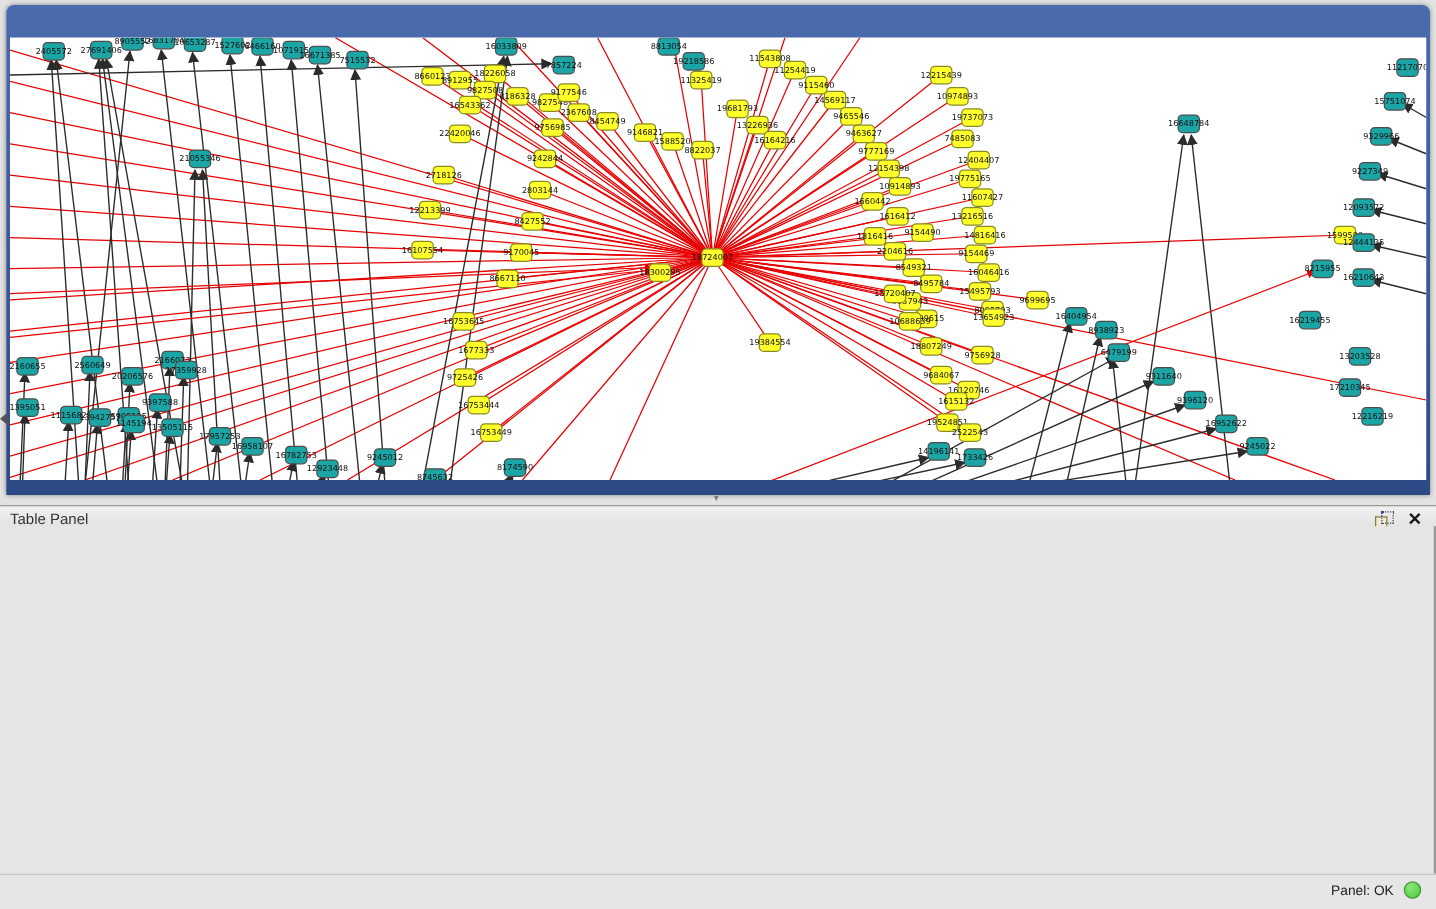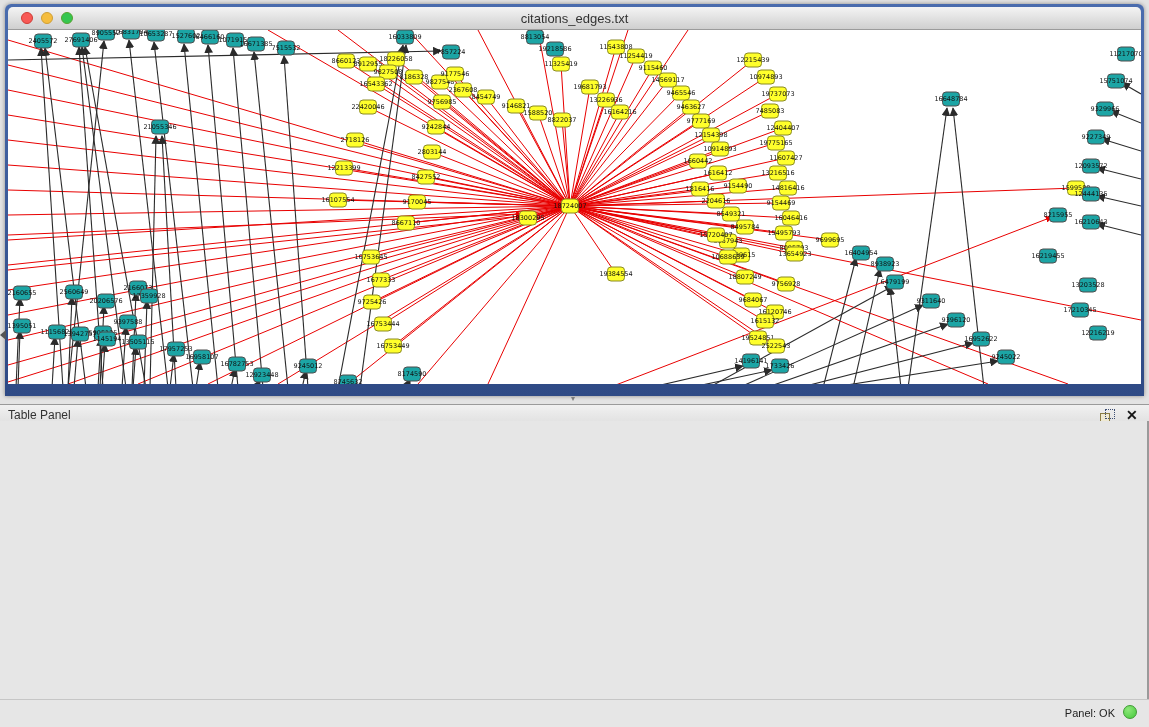--- a/index.html
+++ b/index.html
@@ -34,26 +34,20 @@
   .footer{left:0;top:699px;width:1149px;height:28px;background:#e6e6e6;border-top:1px solid #c6c6c6;box-sizing:border-box;}
   .mem-label{right:34px;top:7px;font-size:11px;color:#222;}
   .mem-dot{right:12px;top:5px;width:14px;height:14px;border-radius:50%;background:radial-gradient(circle at 35% 30%,#8ee87a,#45c93c);border:1px solid #3e9a33;box-sizing:border-box;}
 </style>
 </head>
 <body>
 
 <div>
 
   <div class="abs net-window">
-    <div class="abs title-bar">
-      <div class="abs traffic t-red" style="background: rgb(248, 89, 85);"></div>
-      <div class="abs traffic t-yellow" style="background: rgb(245, 189, 62);"></div>
-      <div class="abs traffic t-green" style="background: rgb(53, 198, 79);"></div>
-      <div class="abs win-title">citations_edges.txt</div>
-    </div>
     <div class="abs net-canvas">
       <svg width="1133" height="354" viewBox="0 0 1133 354">
           <defs>
             <marker id="ar" viewBox="0 0 10 10" refX="9" refY="5" markerWidth="7" markerHeight="7" orient="auto">
               <path d="M0,0L10,5L0,10z" fill="#e80000"></path>
             </marker>
             <marker id="ak" viewBox="0 0 10 10" refX="9" refY="5" markerWidth="8" markerHeight="8" orient="auto">
               <path d="M0,0L10,5L0,10z" fill="#2b2b2b"></path>
             </marker>
           </defs>

